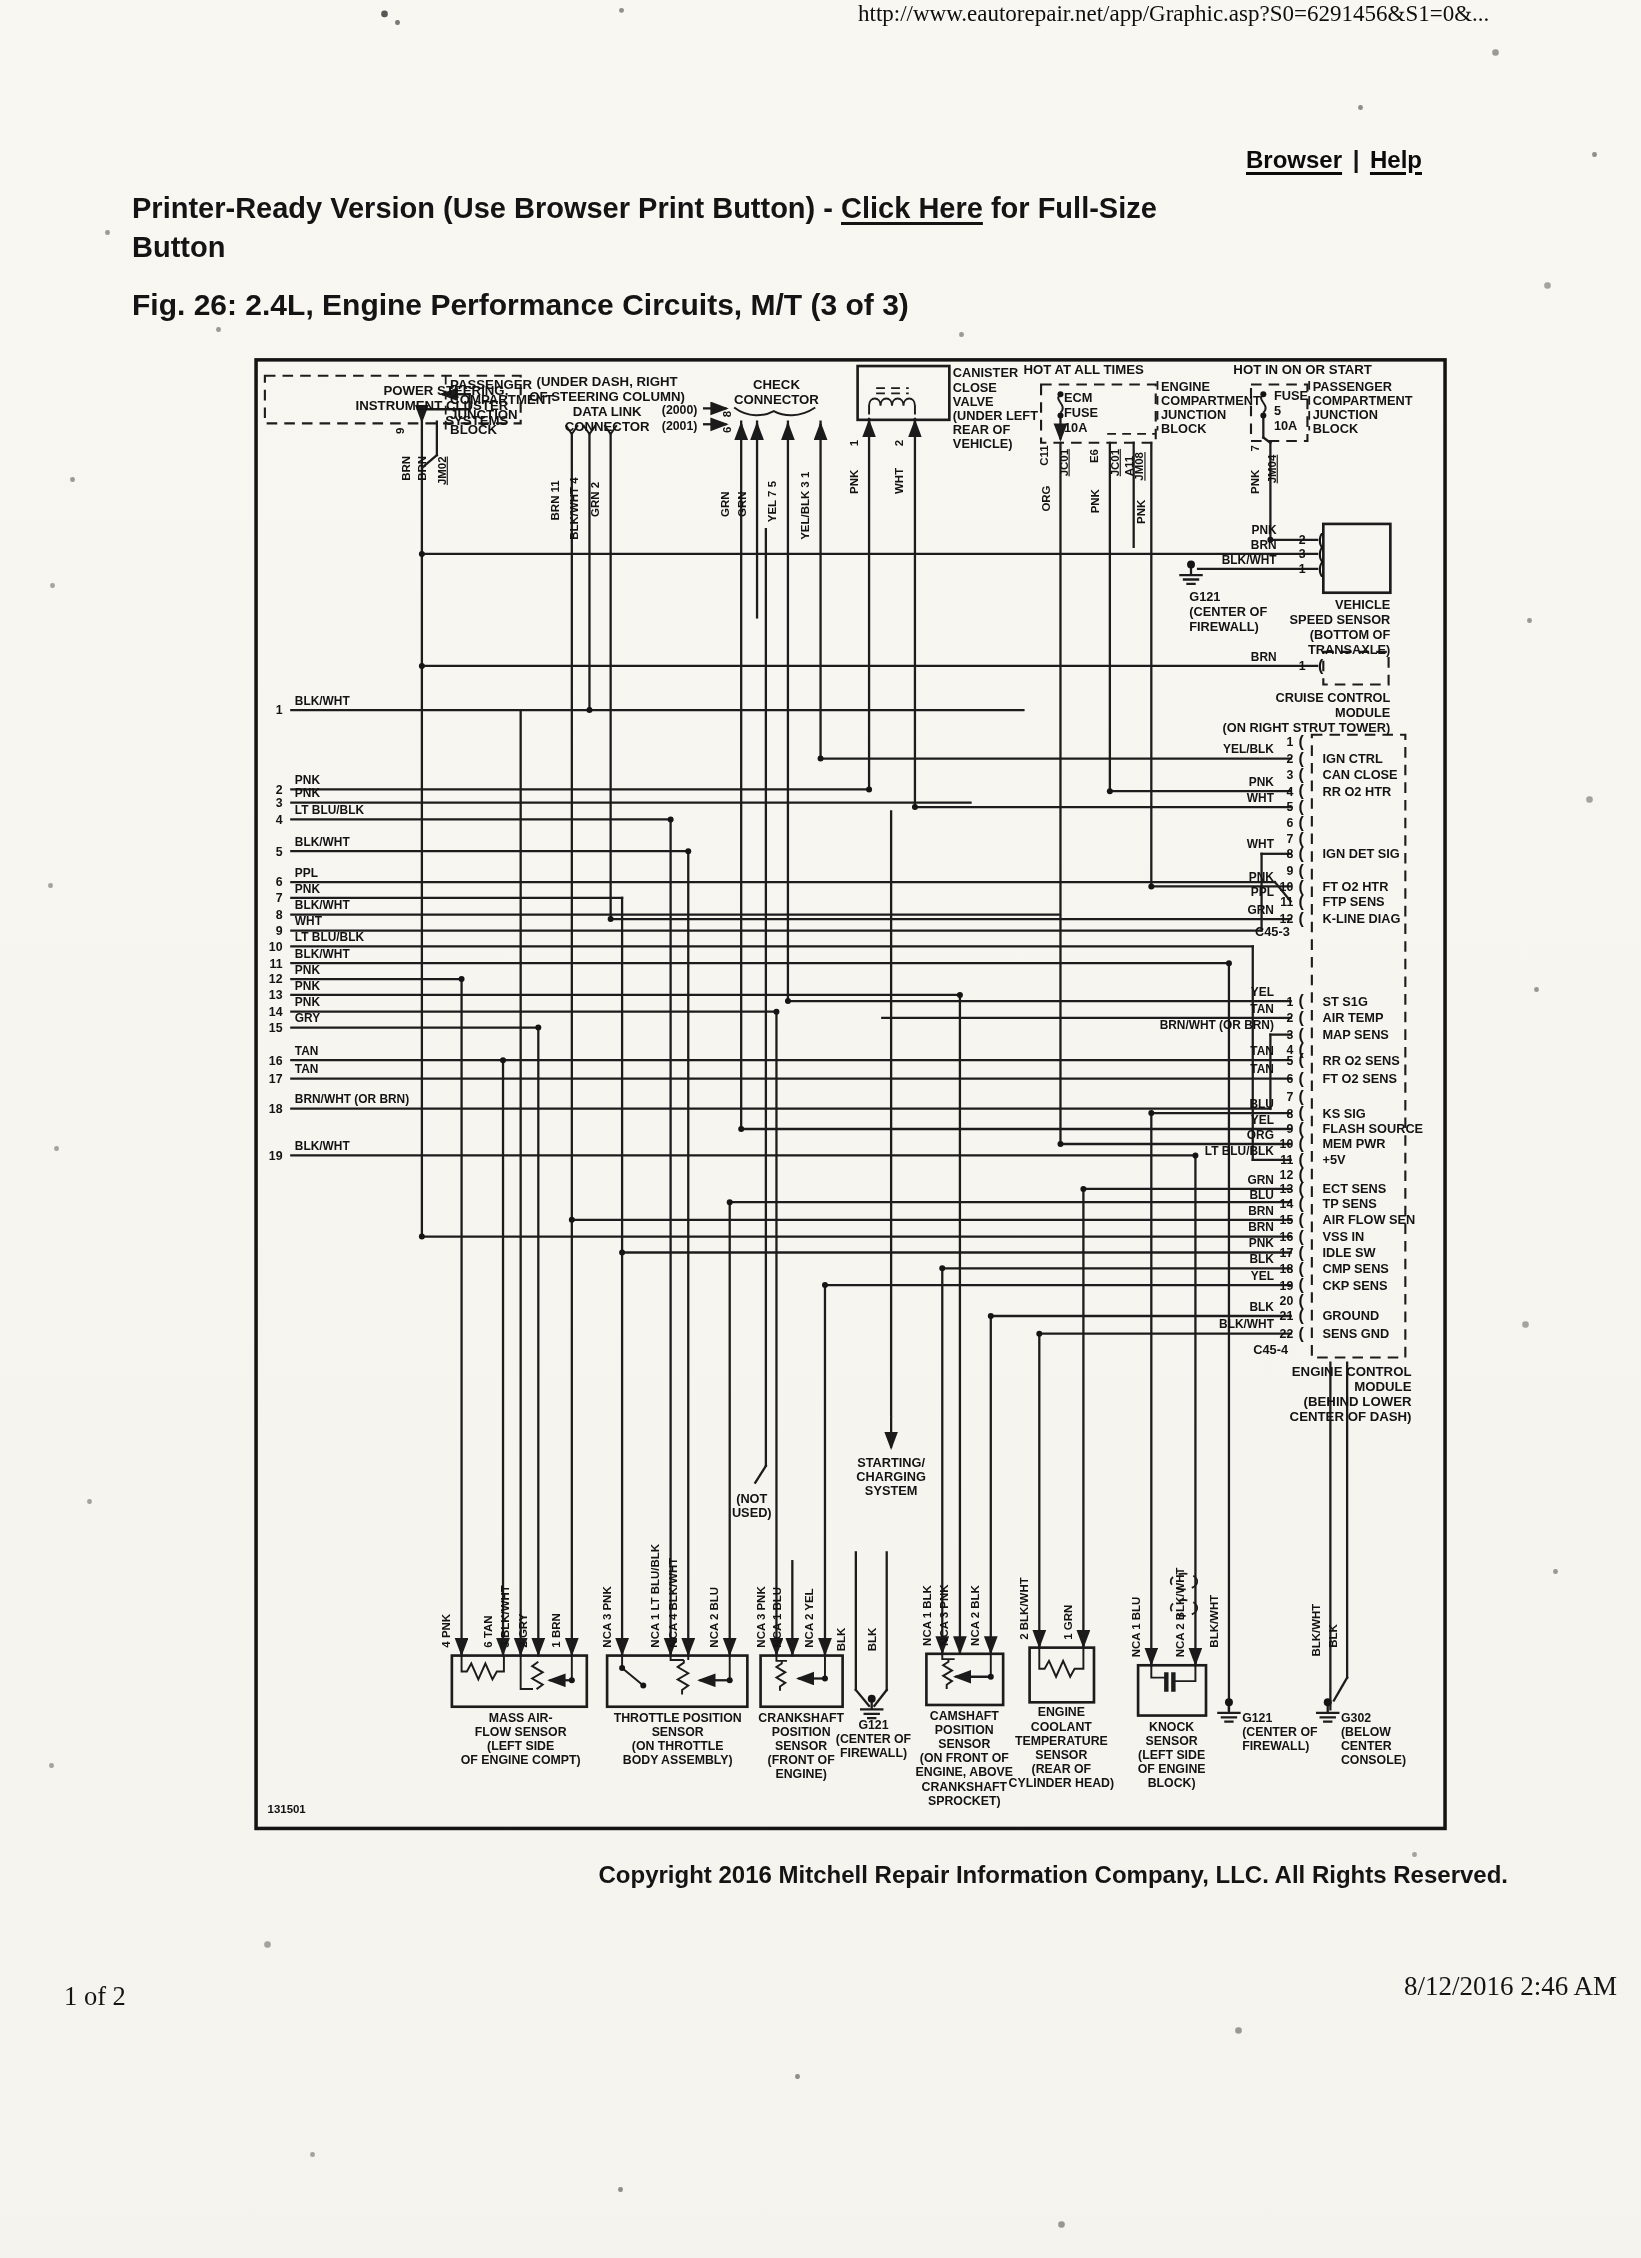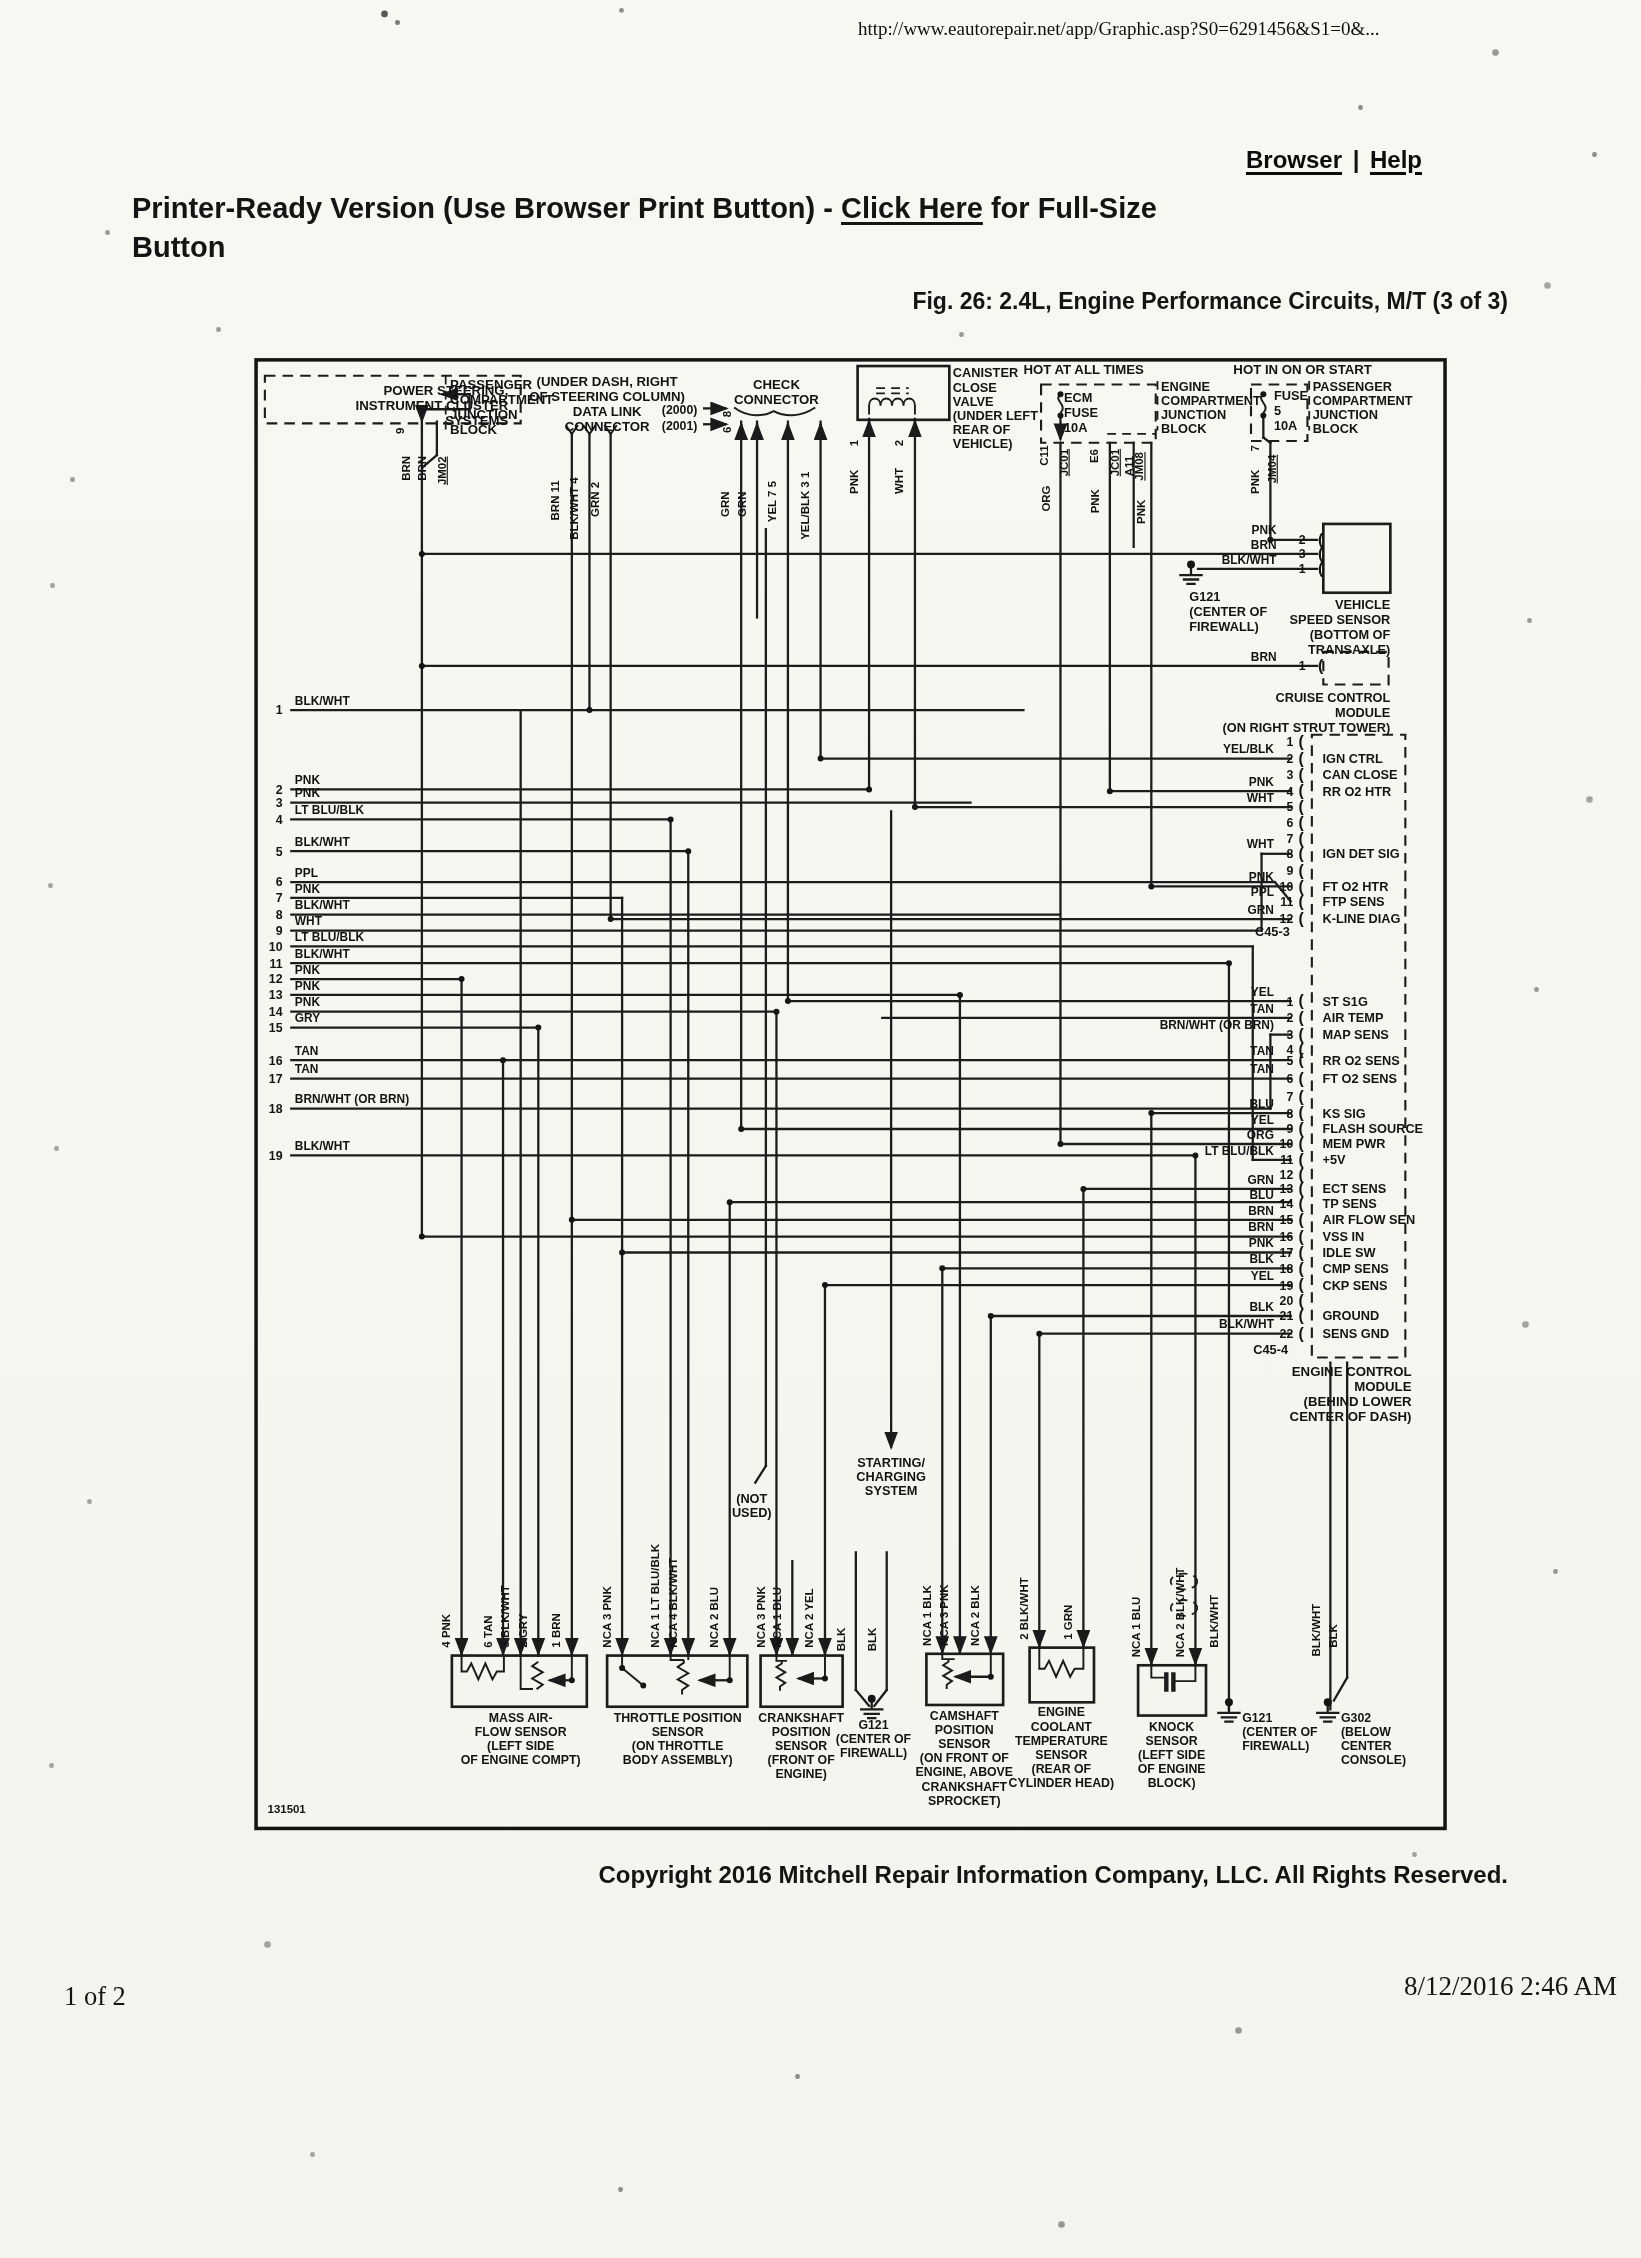--- a/index.html
+++ b/index.html
@@ -1,25 +1,25 @@
 <!DOCTYPE html>
 <html style="font-size:14px"><head>
 <meta charset="utf-8">
 <style>
   html,body{margin:0;padding:0;background:#8a8a8a}
   .page{position:relative;width:1642px;height:2258px;background:linear-gradient(#f8f7f2,#f4f3ed);font-family:"Liberation Sans",sans-serif;color:#141414;overflow:hidden}
-  .url{position:absolute;left:858px;top:18px;width:776px;font-family:"Liberation Serif",serif;font-size:19px;color:#0e0e0e;white-space:nowrap}
+  .url{position:absolute;left:858px;top:1px;width:776px;font-family:"Liberation Serif",serif;font-size:23px;color:#0e0e0e;white-space:nowrap}
   .nav{position:absolute;top:146px;font-weight:bold;font-size:24px;white-space:nowrap}
   .nav a{color:#0b0b0b;text-decoration:underline;text-decoration-thickness:2.6px;text-underline-offset:4.4px;cursor:pointer}
   .nav .sep{margin:0 10.6px}
   .nav-left{left:181px}
   .nav-right{left:1246px}
   .title{position:absolute;left:132px;top:189px;width:1376px;text-align:left;font-size:29px;font-weight:bold;line-height:39px}
   .title a{color:inherit;text-decoration:underline;text-decoration-thickness:2.6px;text-underline-offset:4.4px;cursor:pointer}
-  .fig{position:absolute;left:132px;top:288px;width:1376px;text-align:right;font-size:23px;font-weight:bold}
+  .fig{position:absolute;left:132px;top:288px;width:1376px;text-align:left;font-size:30px;font-weight:bold}
   .copyright{position:absolute;left:132px;top:1861px;width:1376px;text-align:right;font-size:24px;font-weight:bold}
   .pageno{position:absolute;left:64px;top:1981px;font-family:"Liberation Serif",serif;font-size:26.5px}
   .stamp{position:absolute;left:1404px;top:1971px;font-family:"Liberation Serif",serif;font-size:27px}
   svg{position:absolute;left:0;top:0}
   svg text{font-family:"Liberation Sans",sans-serif;font-weight:bold;fill:#131313}
   .w{stroke:#1c1c1c;stroke-width:2.6;fill:none;stroke-linecap:square}
   .wd{stroke:#1c1c1c;stroke-width:2;fill:none;stroke-dasharray:10 7}
   .bs{stroke:#1c1c1c;stroke-width:3;fill:none}
   .bd{stroke:#1c1c1c;stroke-width:2.4;fill:none;stroke-dasharray:12 8}
   .sym{stroke:#1c1c1c;stroke-width:2.2;fill:none}

